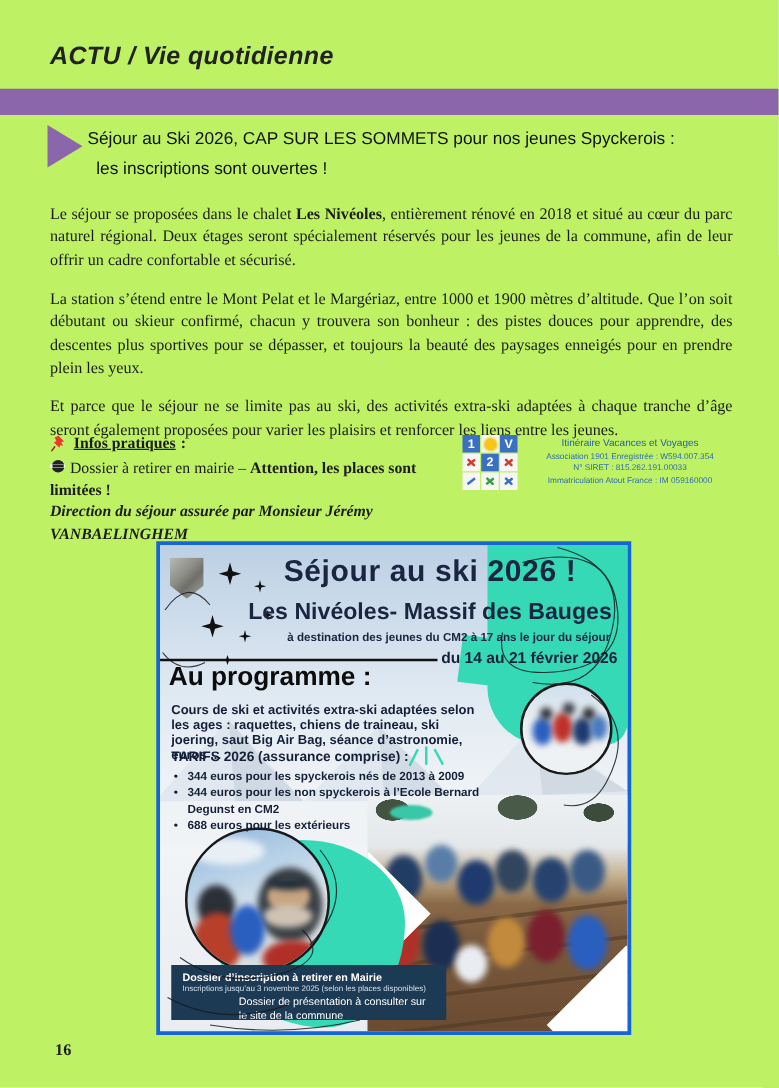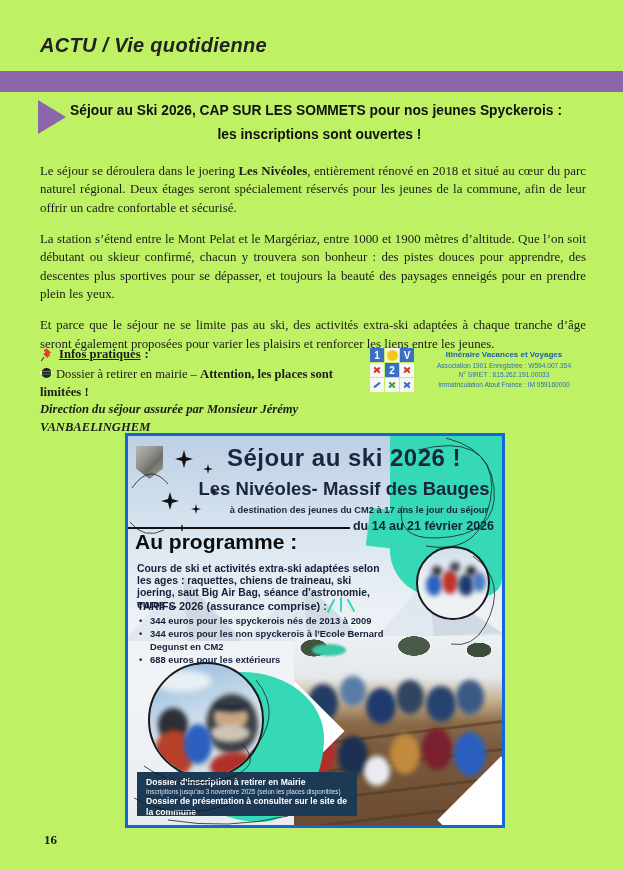--- a/index.html
+++ b/index.html
@@ -13,22 +13,22 @@
   .hdr-title{
     position:absolute; left:40px; top:34px;
     font-family:"Liberation Sans", sans-serif;
     font-weight:bold; font-style:italic; font-size:20px; letter-spacing:.3px; color:#222;
   }
   .purple-bar{ position:absolute; left:0; top:71px; width:623px; height:21px; background:#8b66aa; }
   
   .art-title{ position:absolute; left:38px; top:99px; display:flex; }
   .tri{ width:0; height:0; border-top:17px solid transparent; border-bottom:17px solid transparent;
         border-left:28px solid #8b66aa; margin-right:4px; margin-top:1px;}
-  .art-title-text{ font-family:"Liberation Sans", sans-serif; font-weight:bold; font-size:13.8px;
-        line-height:1.75; color:#111;text-align:center; }
+  .art-title-text{ font-family:"Liberation Sans", sans-serif; font-weight:normal; font-size:13.8px;
+        line-height:1.75; color:#111; }
   .art-title-text .l2{ margin-left:7px; }
   
   .bodytext{ position:absolute; left:40px; top:162px; width:546px; font-size:12.9px; line-height:1.42; text-align:justify;}
   .bodytext p{ margin-bottom:13px; }
   b{ font-weight:bold; }
   
   .infos-row{ position:absolute; left:40px; top:346px; width:548px; display:flex; }
   .infos{ flex:1; font-size:12.6px; line-height:1.38; }
   .infos-heading{ font-weight:bold; display:flex; align-items:center; gap:4px; margin-bottom:2px;}
   .infos-heading .lbl{ text-decoration:underline; }
@@ -42,21 +42,21 @@
   .tile{ position:relative; display:flex; align-items:center; justify-content:center;
          font-family:"Liberation Sans", sans-serif; font-weight:bold; font-size:10px; overflow:hidden;}
   .tile.blue{ background:#3a6fc4; color:#fff; }
   .tile.white{ background:#f6f6f4; }
   .sun{ width:9px; height:9px; border-radius:50%; background:#f5c518; box-shadow:0 0 2px 1px #f5c518; }
   .mark{ width:8px; height:2px; border-radius:1px; transform:rotate(-38deg); }
   .mark.m2{ position:absolute; transform:rotate(44deg); }
   .mark.red{ background:#d23b2a; } .mark.grn{ background:#3f9e48; } .mark.blu{ background:#3a6fc4; }
   .agency-text{ font-family:"Liberation Sans", sans-serif; color:#2f6db5; font-size:6.6px; line-height:1.45;
                 text-align:center; padding-top:3px; width:170px;}
-  .agency-name{ font-weight:bold; font-size:8px; color:#1f5fae; }
+  .agency-name{ font-weight:normal; font-size:8px; color:#1f5fae; }
   
   .poster{ position:absolute; left:125px; top:433px; width:380px; height:395px;
            border:3px solid #1565d8; background:linear-gradient(180deg,#bcd0e4 0%,#dfe9f2 30%,#f3f5f7 55%,#e9edf1 100%);
            overflow:hidden; font-family:"Liberation Sans", sans-serif; }
   .poster .abs{ position:absolute; }
   .mountains{ left:0; top:105px; width:374px; height:135px; z-index:1; opacity:.75;}
   .teal-top{ left:262px; top:0; width:112px; height:160px; background:#35d9b5;
              border-radius:0 0 18px 46px; z-index:2;}
   .teal-top2{ left:240px; top:74px; width:40px; height:38px; background:#35d9b5; transform:rotate(7deg); z-index:2;}
   .crest{ left:8px; top:10px; width:27px; height:33px; z-index:6;
@@ -98,21 +98,21 @@
                 border-radius:46% 54% 42% 58% / 50% 44% 56% 50%; z-index:3;}
   .circle{ border-radius:50%; overflow:hidden; z-index:4; border:2px solid #1a1a1a; }
   .circ-right{ left:288px; top:110px; width:74px; height:74px;
       background:linear-gradient(180deg,#cfe0ee 0%,#e9eef2 40%,#f3f4f5 100%); }
   .circ-left{ left:20px; top:226px; width:116px; height:116px;
       background:linear-gradient(160deg,#8fb6dd 0%,#bcd4e8 35%,#dfe7ec 60%,#cfd6da 100%); }
   .navy-box{ left:9px; top:336px; width:220px; height:44px; background:#1d3a55; z-index:8;
              padding:5px 8px 4px 9px; color:#fff; }
   .navy-box .fl1{ font-weight:bold; font-size:8.6px; line-height:1.25;}
   .navy-box .fl2{ font-size:6.4px; color:#cfe0ea; line-height:1.3;}
-  .navy-box .fl3{ font-weight:bold; font-size:8.6px; line-height:1.3;}
+  .navy-box .fl3{ font-weight:normal; font-size:8.6px; line-height:1.3;margin-left:45px;}
   .scribbles{ left:0; top:0; width:374px; height:389px; z-index:9; pointer-events:none;}
   
   .page-num{ position:absolute; left:44px; top:832px; font-weight:bold; font-size:13px; font-family:"Liberation Serif",serif;}
 </style>
 </head>
 <body>
 
 <div class="page">
 
   <div class="hdr-title">ACTU / Vie quotidienne</div>
@@ -120,21 +120,21 @@
 
   <div class="art-title">
     <div class="tri"></div>
     <div class="art-title-text">
       <div>Séjour au Ski 2026, CAP SUR LES SOMMETS pour nos jeunes Spyckerois :</div>
       <div class="l2">les inscriptions sont ouvertes !</div>
     </div>
   </div>
 
   <div class="bodytext">
-    <p><span>Le séjour se déroulera dans le joering </span><b>Les Nivéoles</b><span>, entièrement rénové en 2018 et situé au cœur du parc naturel régional. Deux étages seront spécialement réservés pour les jeunes de la commune, afin de leur offrir un cadre confortable et sécurisé.</span></p>
+    <p><span>Le séjour se proposées dans le chalet </span><b>Les Nivéoles</b><span>, entièrement rénové en 2018 et situé au cœur du parc naturel régional. Deux étages seront spécialement réservés pour les jeunes de la commune, afin de leur offrir un cadre confortable et sécurisé.</span></p>
     <p>La station s’étend entre le Mont Pelat et le Margériaz, entre 1000 et 1900 mètres d’altitude. Que l’on soit débutant ou skieur confirmé, chacun y trouvera son bonheur : des pistes douces pour apprendre, des descentes plus sportives pour se dépasser, et toujours la beauté des paysages enneigés pour en prendre plein les yeux.</p>
     <p>Et parce que le séjour ne se limite pas au ski, des activités extra-ski adaptées à chaque tranche d’âge seront également proposées pour varier les plaisirs et renforcer les liens entre les jeunes.</p>
   </div>
 
   <div class="infos-row">
     <div class="infos">
       <div class="infos-heading">
         <svg width="15" height="15" viewBox="0 0 20 20">
           <path d="M9 2 L15 8 L12 9 L14 13 L11 12 L10 15 L4 9 L7 8 L5 4 Z" fill="#e8392a"></path>
           <path d="M5 14 L2 18" stroke="#8a1d12" stroke-width="1.6" stroke-linecap="round"></path>

